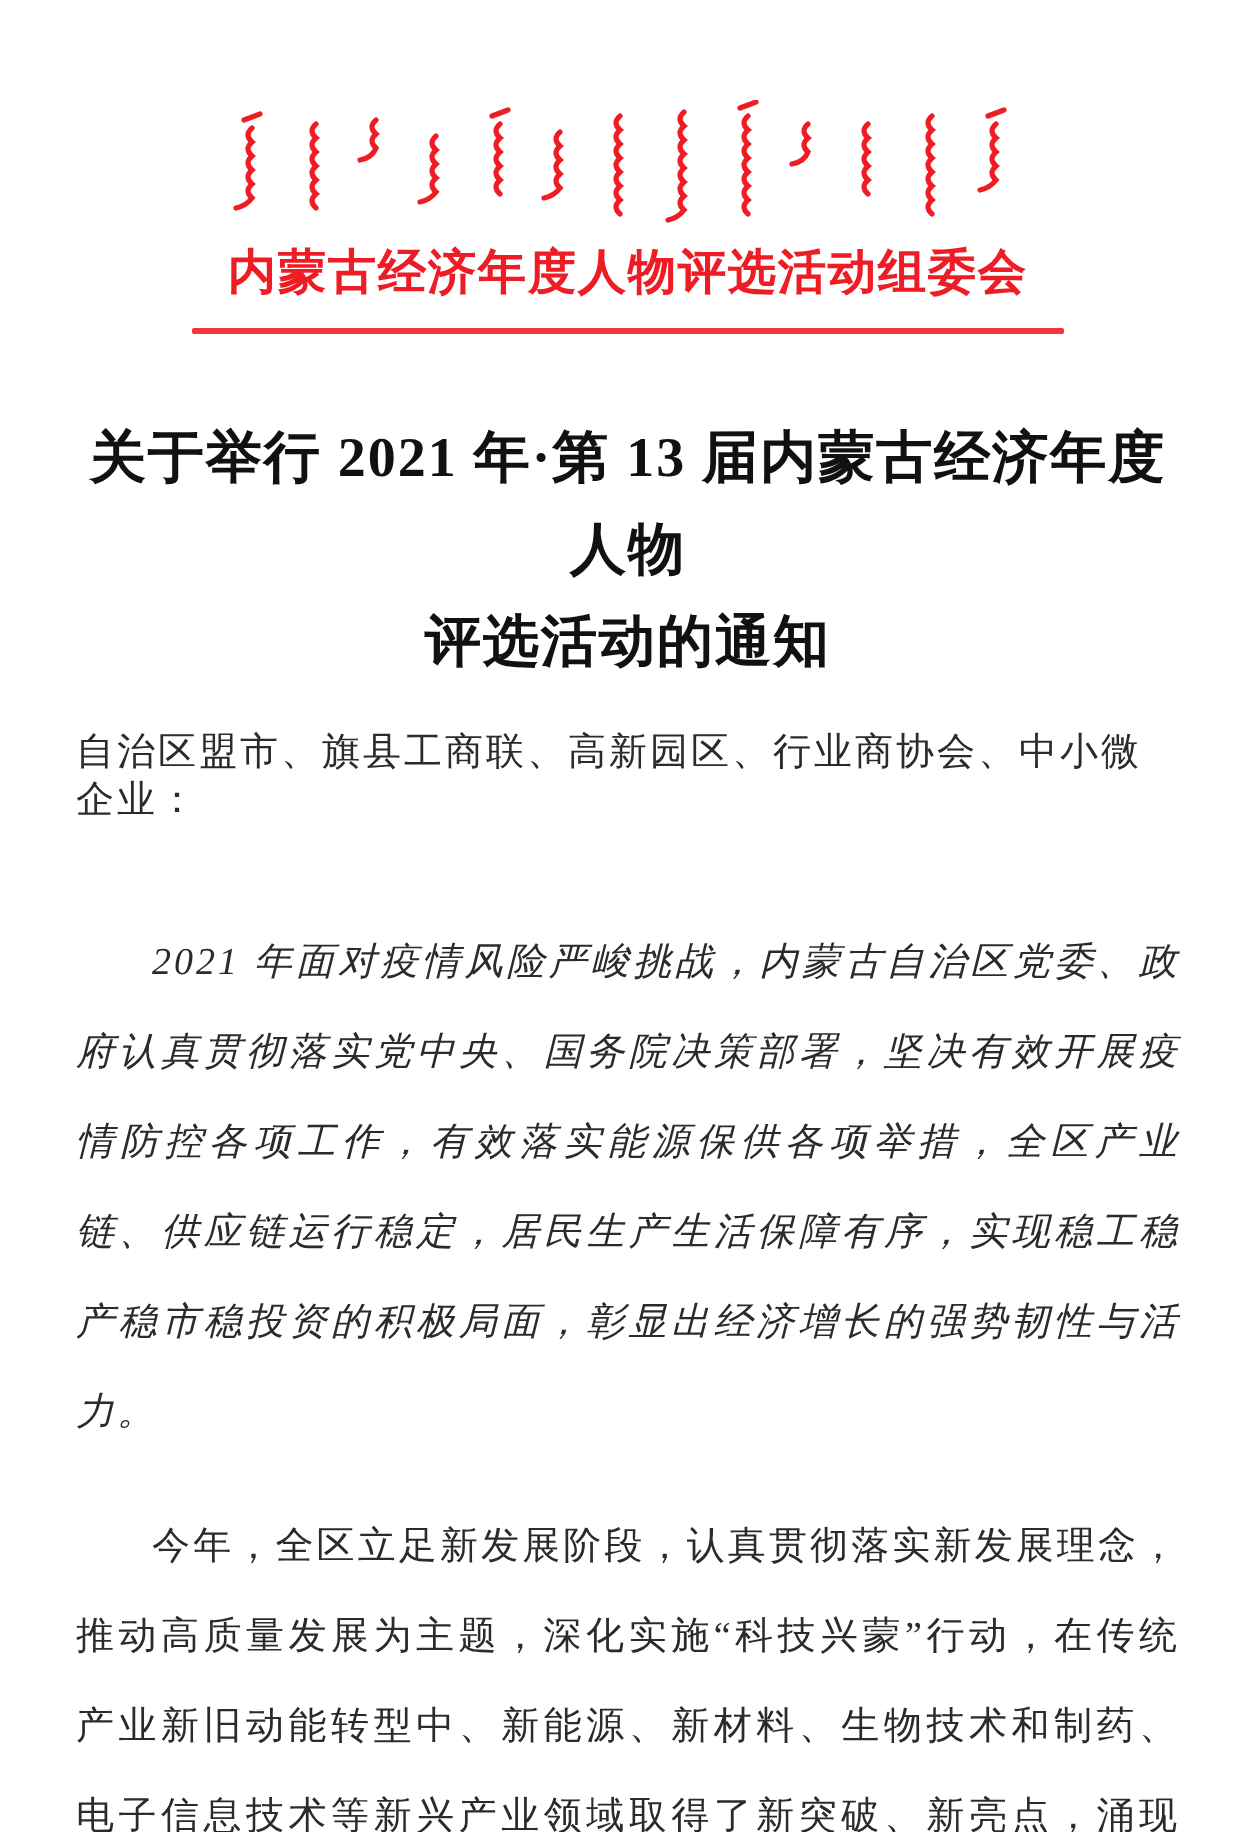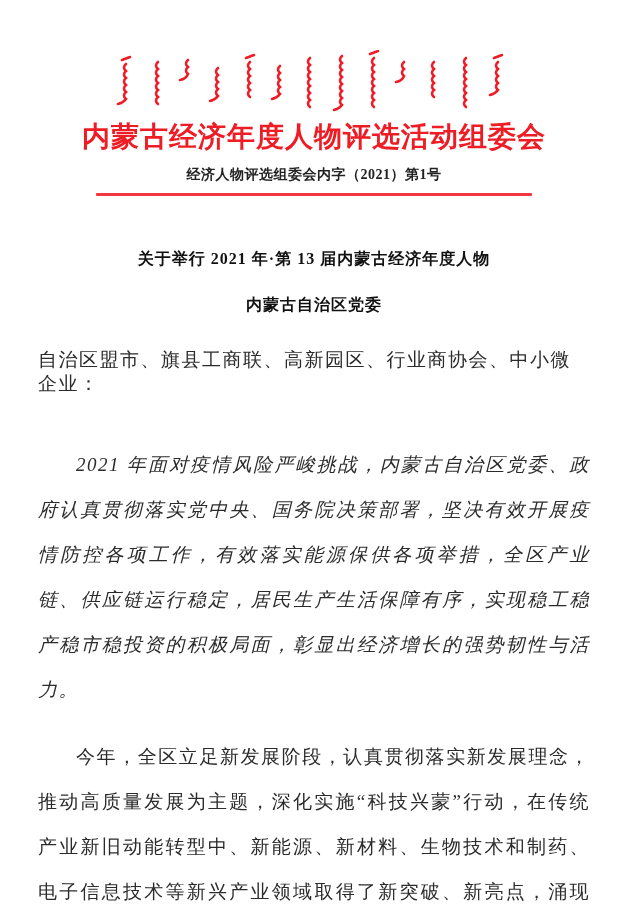--- a/index.html
+++ b/index.html
@@ -19,21 +19,21 @@
     height: 66px;
     display: flex;
     justify-content: center;
     align-items: flex-start;
   }
   .org-title {
     margin-top: 2px;
     text-align: center;
     font-family: "Liberation Sans", "DejaVu Sans", sans-serif;
     font-weight: bold;
-    font-size: 28px;
+    font-size: 24px;
     line-height: 38px;
     letter-spacing: 1px;
     color: #ee1c25;
     white-space: nowrap;
   }
   .doc-number {
     margin-top: 9px;
     text-align: center;
     font-weight: bold;
     font-size: 14px;
@@ -45,21 +45,21 @@
     margin: 8px auto 0 auto;
     width: 436px;
     height: 3px;
     background: #f3353f;
     border-radius: 1px;
   }
   .doc-title {
     margin-top: 40px;
     text-align: center;
     font-weight: bold;
-    font-size: 16px;
+    font-size: 28px;
     line-height: 46px;
     letter-spacing: 1px;
     color: #111111;
   }
   .body-text {
     font-size: 19px;
     color: #2b2b2b;
   }
   .salutation {
     margin-top: 20px;
@@ -99,27 +99,26 @@
       <path d="M292,12 q-4,3.5 0,7 q-4,3.5 0,7 q-2,5 -8,6"></path>
       <path d="M322,12 q-4,3.5 0,7 q-4,3.5 0,7 q-4,3.5 0,7 q-4,3.5 0,7 q-4,3.5 0,7"></path>
       <path d="M354,8 q-4,3.5 0,7 q-4,3.5 0,7 q-4,3.5 0,7 q-4,3.5 0,7 q-4,3.5 0,7 q-4,3.5 0,7 q-4,3.5 0,7"></path>
       <path d="M386,12 q-4,3.5 0,7 q-4,3.5 0,7 q-4,3.5 0,7 q-4,3.5 0,7 q-3,4 -8,5"></path>
       <path d="M382,8 l8,-3"></path>
     </svg>
   </div>
 
   <div class="org-title">内蒙古经济年度人物评选活动组委会</div>
 
-  <div class="doc-number">经济人物评选组委会内字（2021）第1号</div>
 
   <div class="red-rule"></div>
 
   <div class="doc-title">
     <div>关于举行 2021 年·第 13 届内蒙古经济年度人物</div>
-    <div>内蒙古自治区党委</div>
+    <div>评选活动的通知</div>
   </div>
 
   <div class="body-text">
     <div class="salutation">自治区盟市、旗县工商联、高新园区、行业商协会、中小微企业：</div>
     <p class="para para-1">2021 年面对疫情风险严峻挑战，内蒙古自治区党委、政府认真贯彻落实党中央、国务院决策部署，坚决有效开展疫情防控各项工作，有效落实能源保供各项举措，全区产业链、供应链运行稳定，居民生产生活保障有序，实现稳工稳产稳市稳投资的积极局面，彰显出经济增长的强势韧性与活力。</p>
     <p class="para para-2">今年，全区立足新发展阶段，认真贯彻落实新发展理念，推动高质量发展为主题，深化实施“科技兴蒙”行动，在传统产业新旧动能转型中、新能源、新材料、生物技术和制药、电子信息技术等新兴产业领域取得了新突破、新亮点，涌现出一批改革创新的产业领军人物、科技驱动新兴产业的企业家、拥有自主知识产权的创新</p>
   </div>
 
 </div>
 

